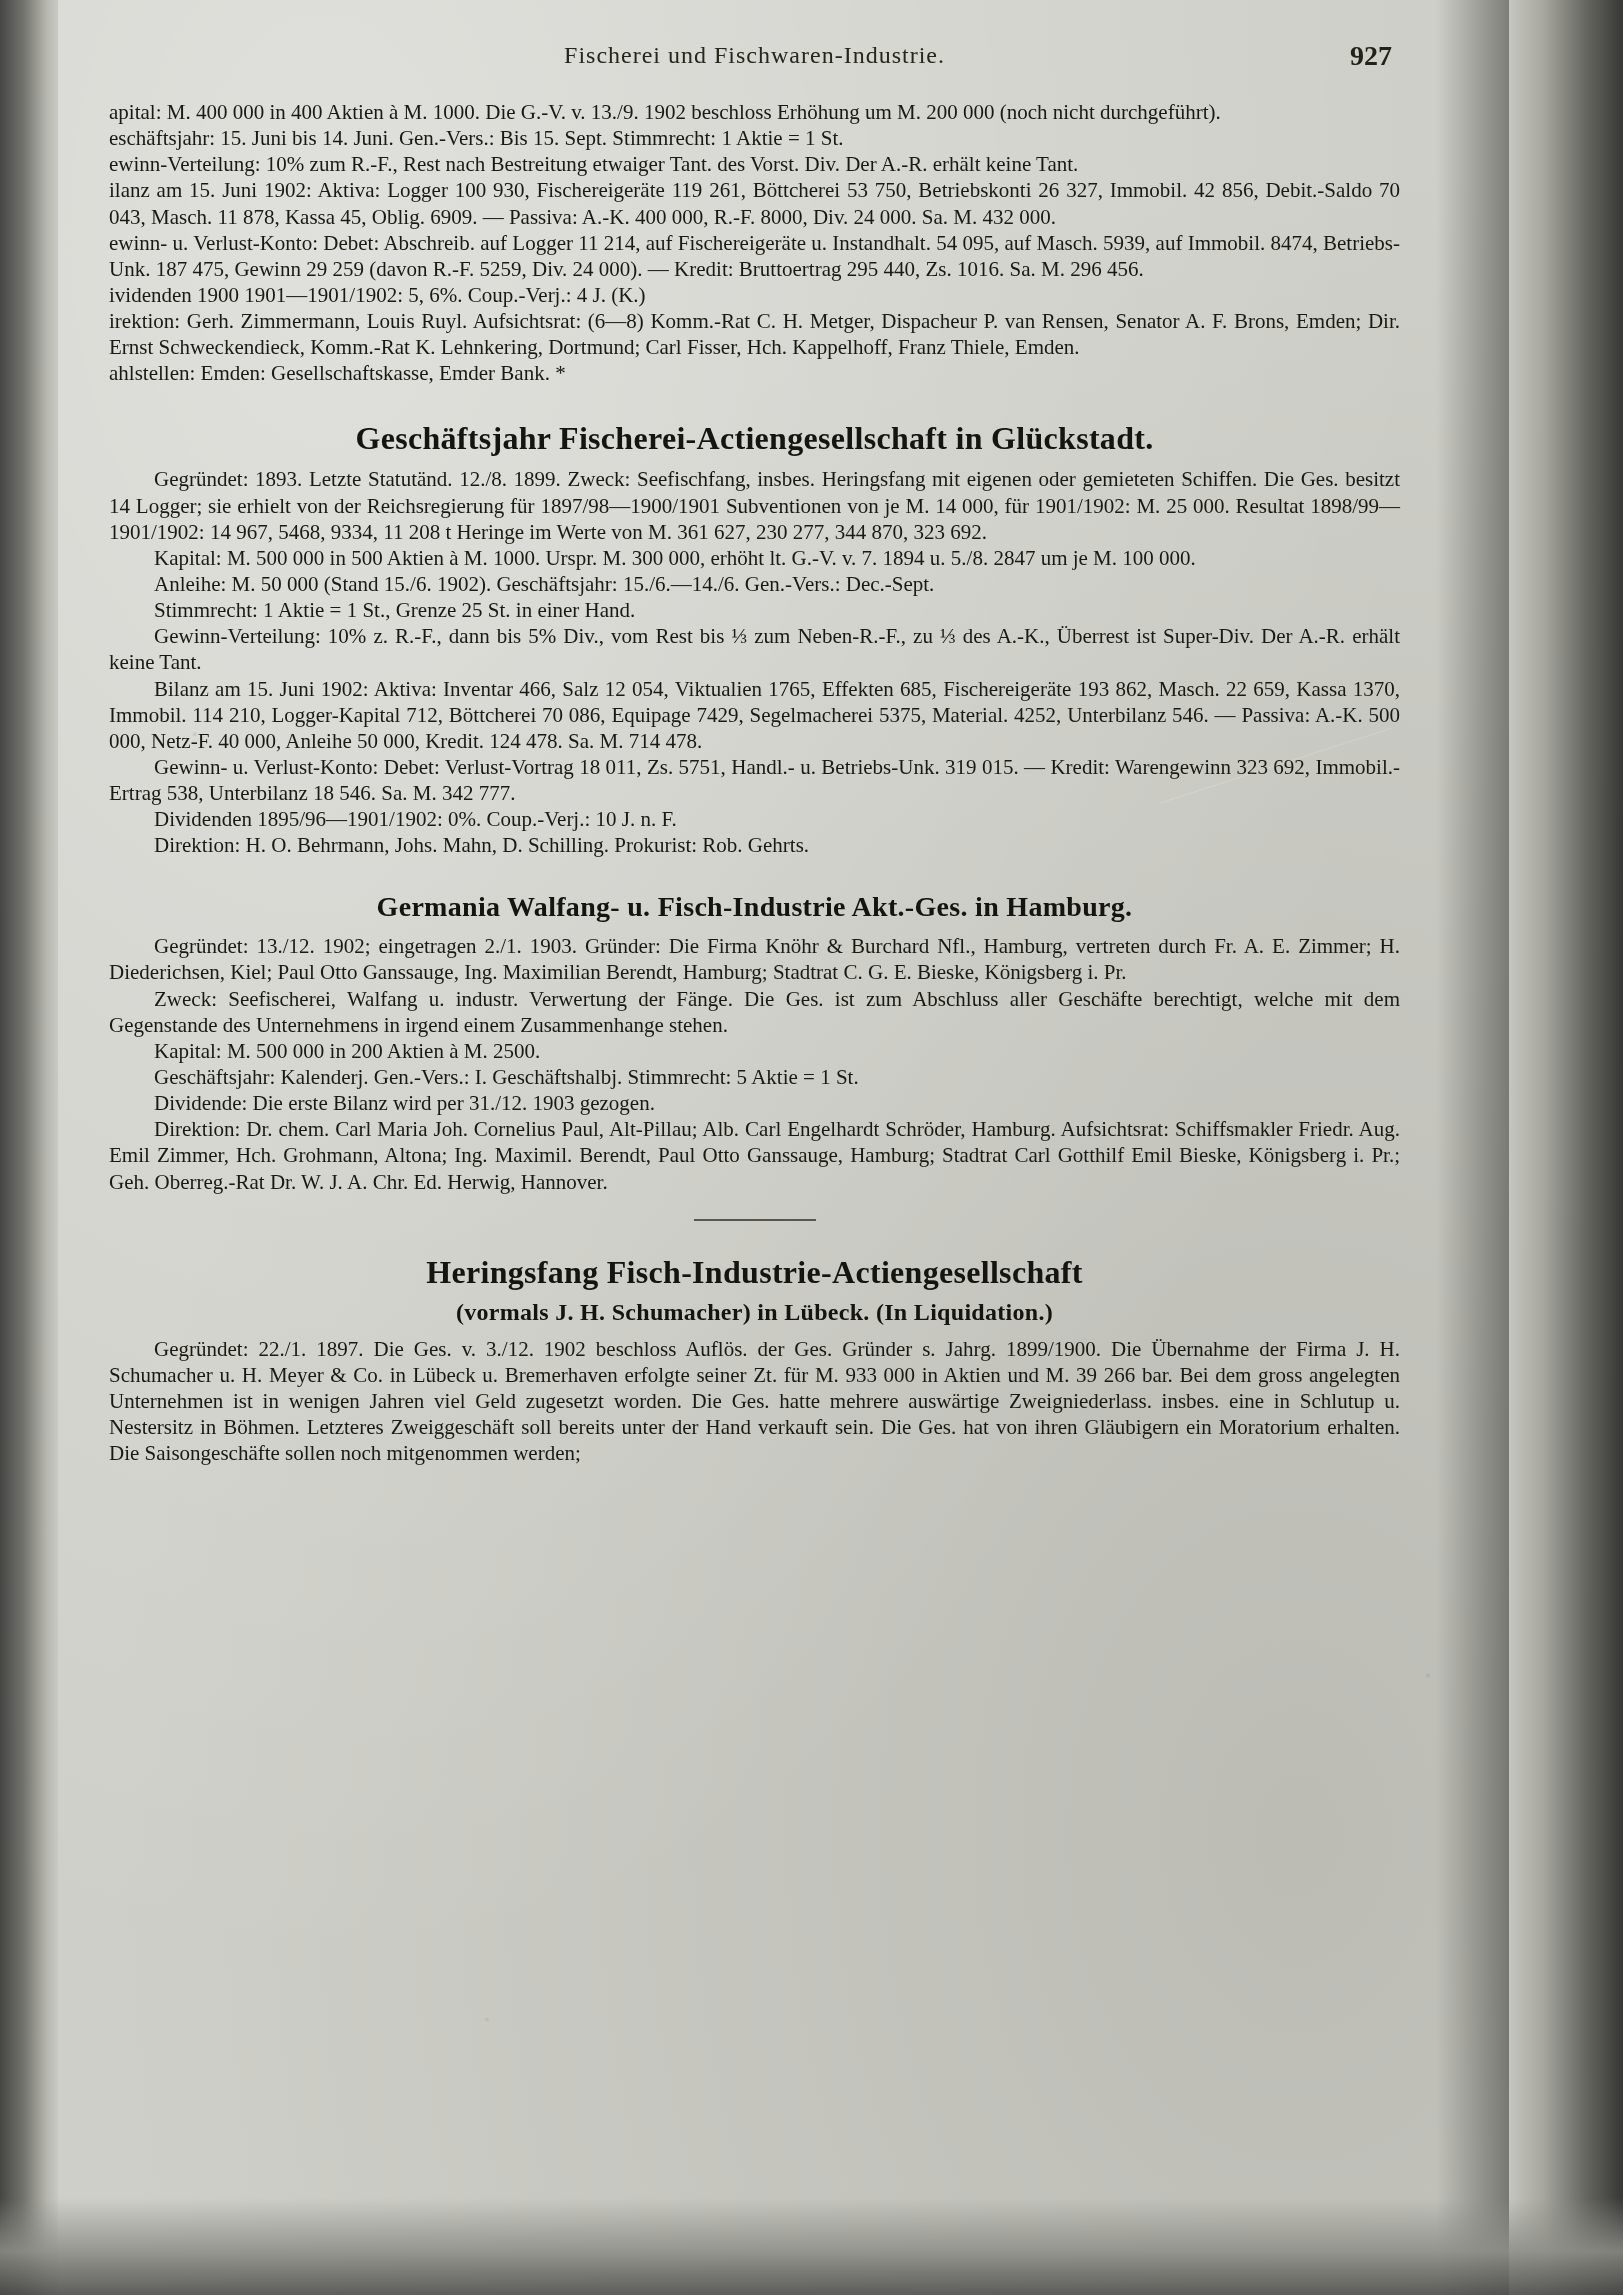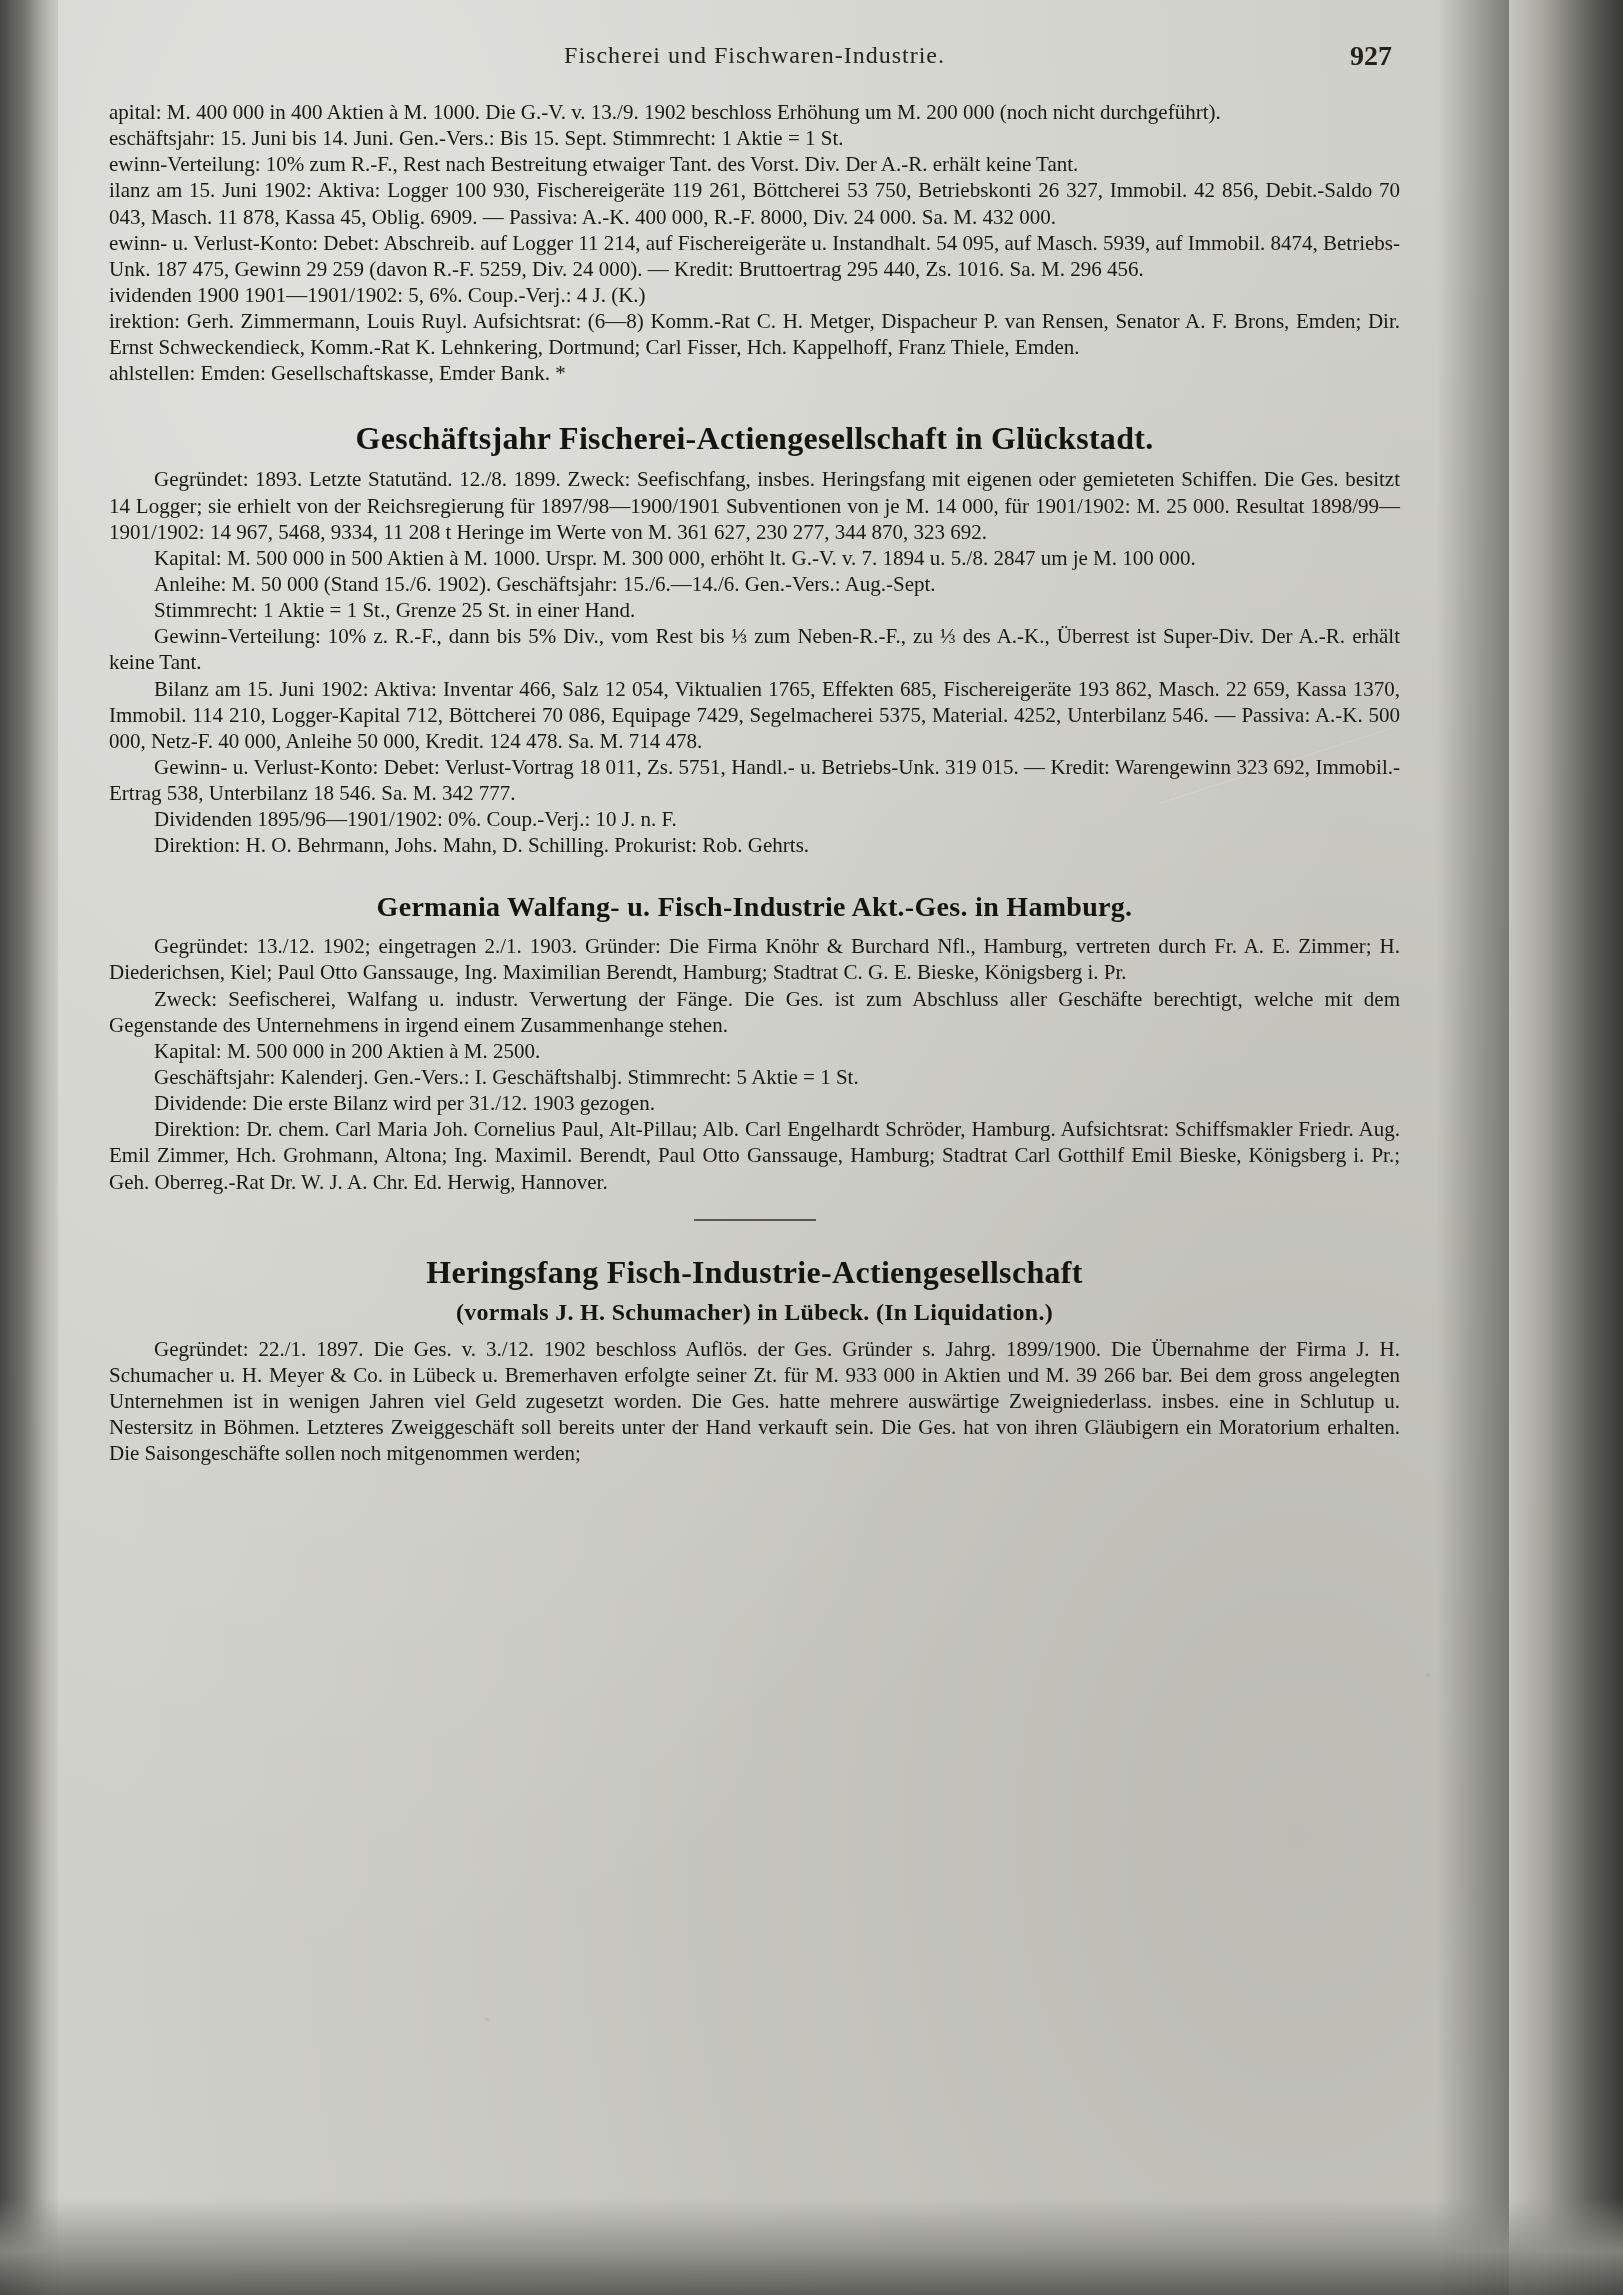--- a/index.html
+++ b/index.html
@@ -171,21 +171,21 @@
         <p class="entry cont">ewinn- u. Verlust-Konto: Debet: Abschreib. auf Logger 11 214, auf Fischereigeräte u. Instandhalt. 54 095, auf Masch. 5939, auf Immobil. 8474, Betriebs-Unk. 187 475, Gewinn 29 259 (davon R.-F. 5259, Div. 24 000). — Kredit: Bruttoertrag 295 440, Zs. 1016.  Sa. M. 296 456.</p>
         <p class="entry cont">ividenden 1900 1901—1901/1902: 5, 6%.  Coup.-Verj.: 4 J. (K.)</p>
         <p class="entry cont">irektion: Gerh. Zimmermann, Louis Ruyl.    Aufsichtsrat: (6—8) Komm.-Rat C. H. Metger, Dispacheur P. van Rensen, Senator A. F. Brons, Emden; Dir. Ernst Schweckendieck, Komm.-Rat K. Lehnkering, Dortmund; Carl Fisser, Hch. Kappelhoff, Franz Thiele, Emden.</p>
         <p class="entry cont">ahlstellen: Emden: Gesellschaftskasse, Emder Bank.  *</p>
       </div>
 
       <h2 class="company">Geschäftsjahr Fischerei-Actiengesellschaft in Glückstadt.</h2>
       <div class="block">
         <p class="entry">Gegründet: 1893.  Letzte Statutänd. 12./8. 1899.   Zweck: Seefischfang, insbes. Heringsfang mit eigenen oder gemieteten Schiffen.  Die Ges. besitzt 14 Logger; sie erhielt von der Reichsregierung für 1897/98—1900/1901 Subventionen von je M. 14 000, für 1901/1902: M. 25 000.  Resultat 1898/99—1901/1902: 14 967, 5468, 9334, 11 208 t Heringe im Werte von M. 361 627, 230 277, 344 870, 323 692.</p>
         <p class="entry">Kapital: M. 500 000 in 500 Aktien à M. 1000.  Urspr. M. 300 000, erhöht lt. G.-V. v. 7. 1894 u. 5./8. 2847 um je M. 100 000.</p>
-        <p class="entry">Anleihe: M. 50 000 (Stand 15./6. 1902).  Geschäftsjahr: 15./6.—14./6.  Gen.-Vers.: Aug.-Sept.</p>
+        <p class="entry">Anleihe: M. 50 000 (Stand 15./6. 1902).  Geschäftsjahr: 15./6.—14./6.  Gen.-Vers.: Dec.-Sept.</p>
         <p class="entry">Stimmrecht: 1 Aktie = 1 St., Grenze 25 St. in einer Hand.</p>
         <p class="entry">Gewinn-Verteilung: 10% z. R.-F., dann bis 5% Div., vom Rest bis ⅓ zum Neben-R.-F., zu ⅓ des A.-K., Überrest ist Super-Div.  Der A.-R. erhält keine Tant.</p>
         <p class="entry">Bilanz am 15. Juni 1902: Aktiva: Inventar 466, Salz 12 054, Viktualien 1765, Effekten 685, Fischereigeräte 193 862, Masch. 22 659, Kassa 1370, Immobil. 114 210, Logger-Kapital 712, Böttcherei 70 086, Equipage 7429, Segelmacherei 5375, Material. 4252, Unterbilanz 546. — Passiva: A.-K. 500 000, Netz-F. 40 000, Anleihe 50 000, Kredit. 124 478.  Sa. M. 714 478.</p>
         <p class="entry">Gewinn- u. Verlust-Konto: Debet: Verlust-Vortrag 18 011, Zs. 5751, Handl.- u. Betriebs-Unk. 319 015. — Kredit: Warengewinn 323 692, Immobil.-Ertrag 538, Unterbilanz 18 546.  Sa. M. 342 777.</p>
         <p class="entry">Dividenden 1895/96—1901/1902: 0%.  Coup.-Verj.: 10 J. n. F.</p>
         <p class="entry">Direktion: H. O. Behrmann, Johs. Mahn, D. Schilling.      Prokurist: Rob. Gehrts.</p>
       </div>
 
       <h2 class="company small">Germania Walfang- u. Fisch-Industrie Akt.-Ges. in Hamburg.</h2>
       <div class="block">

